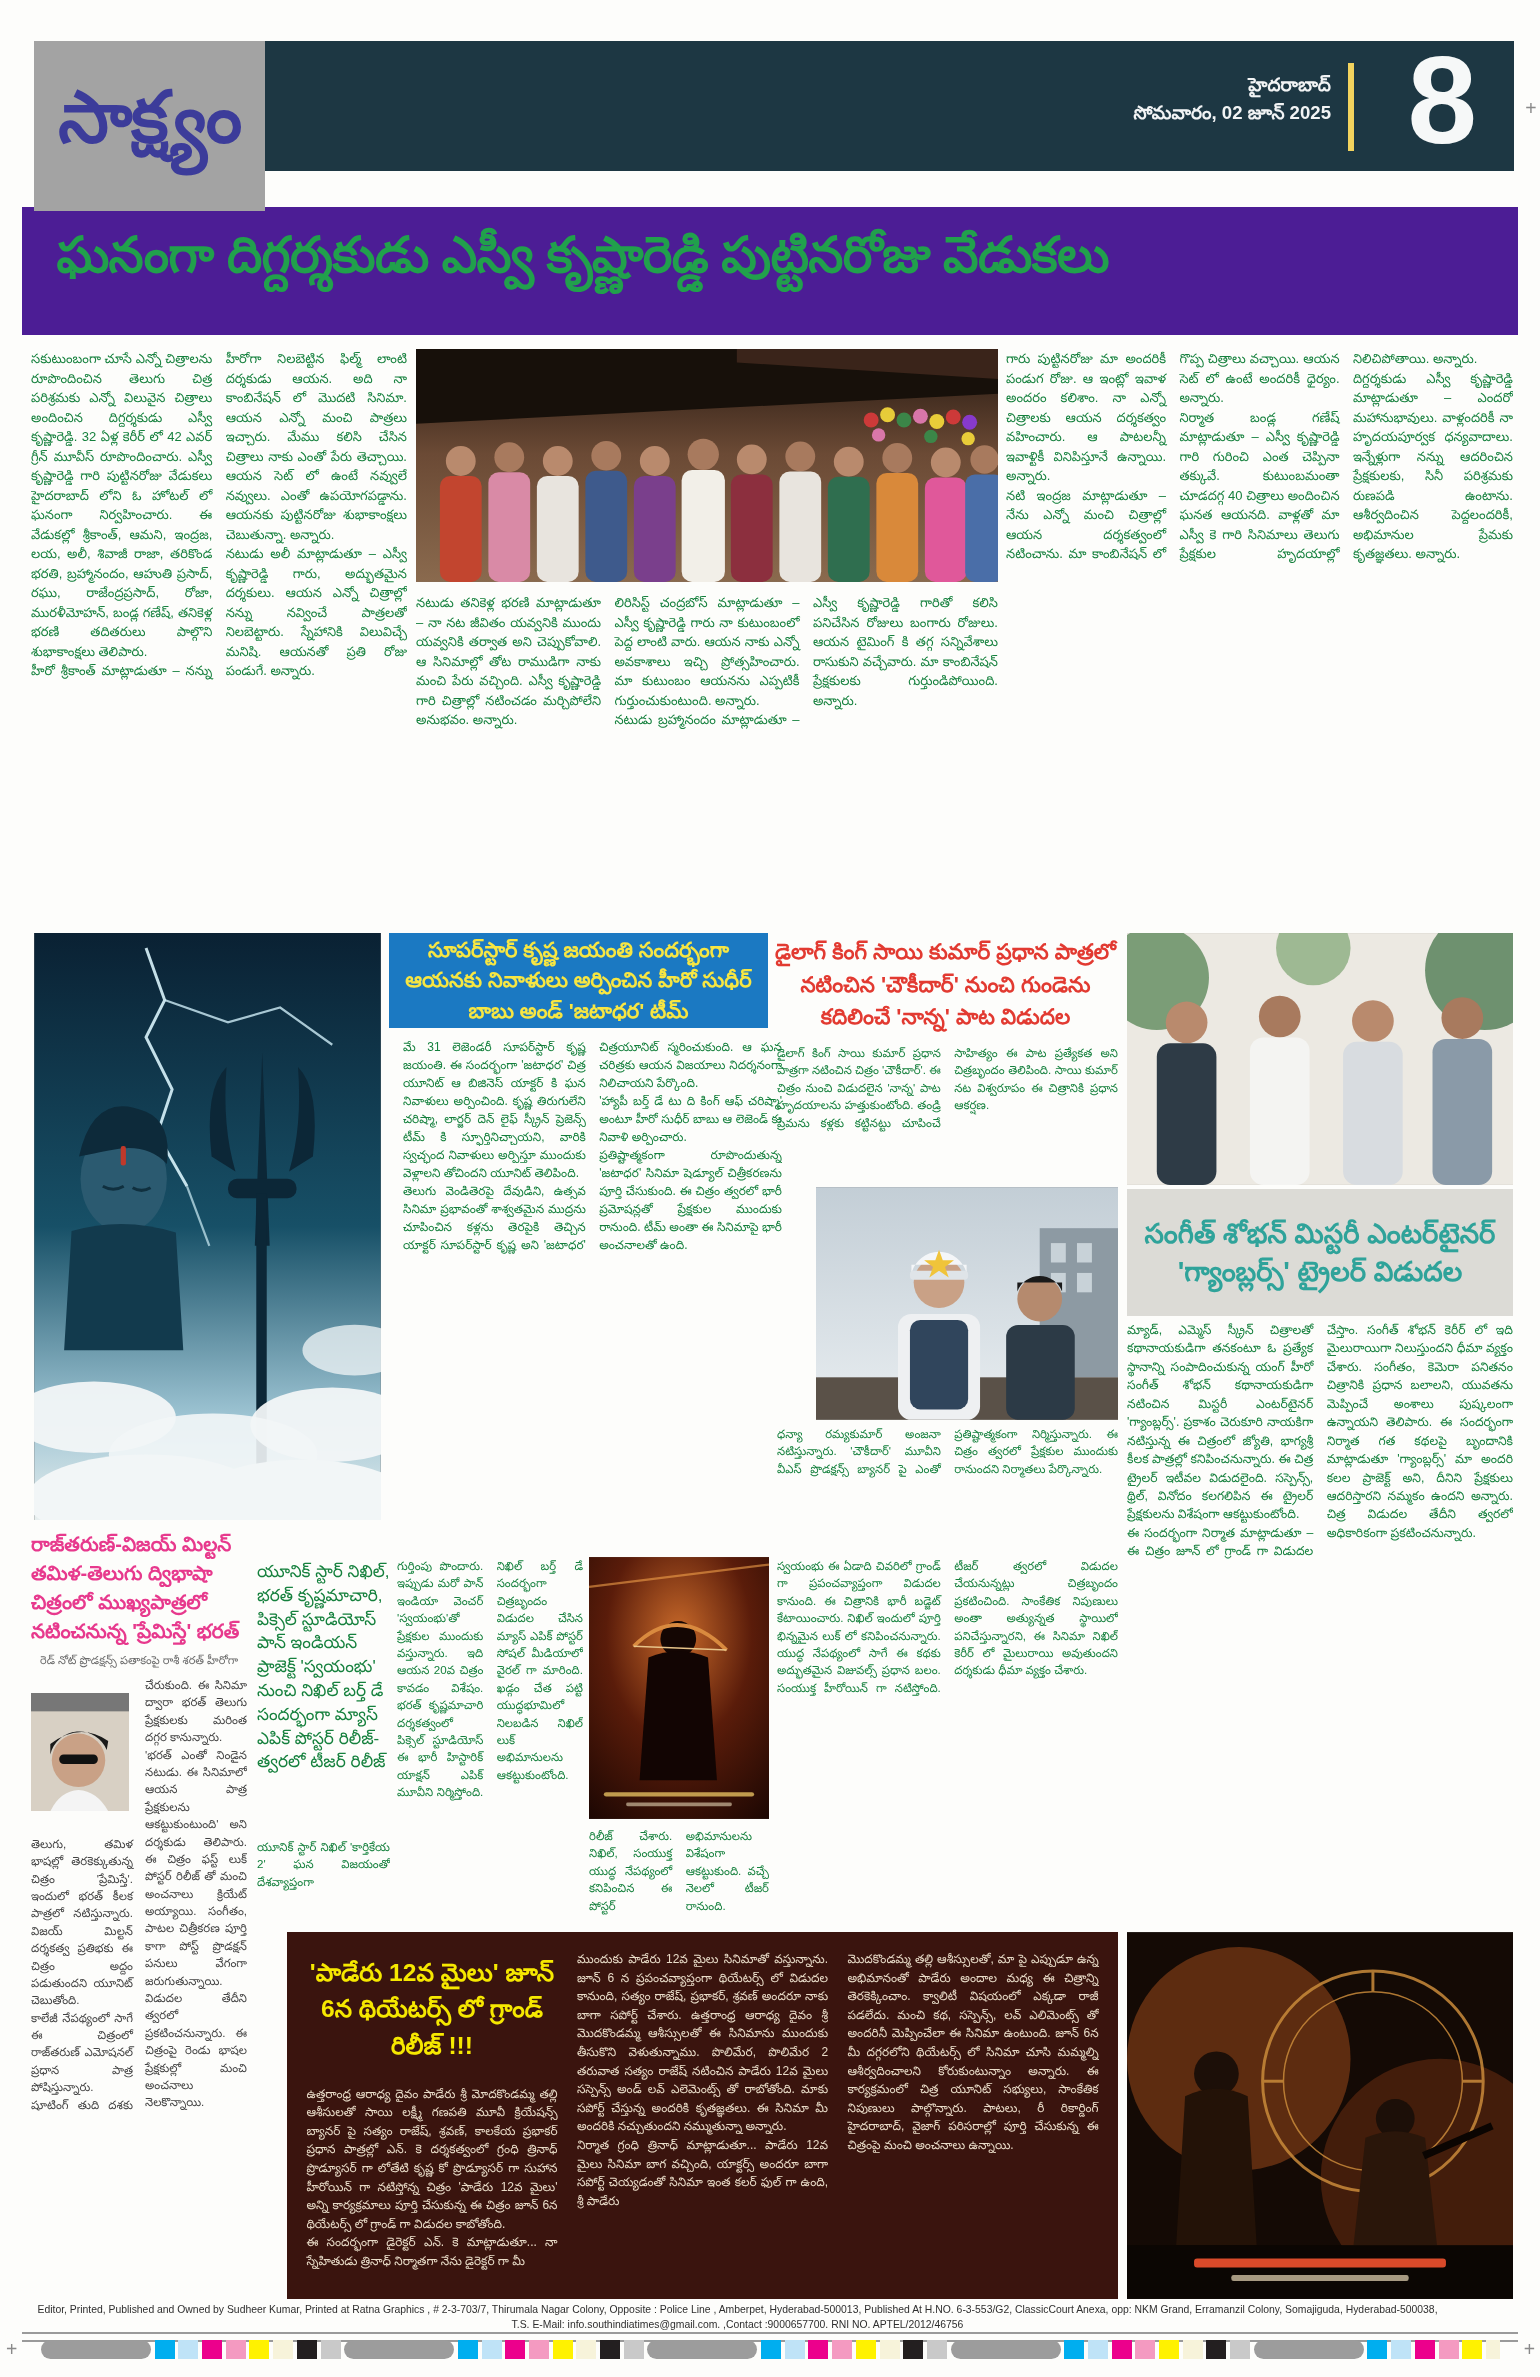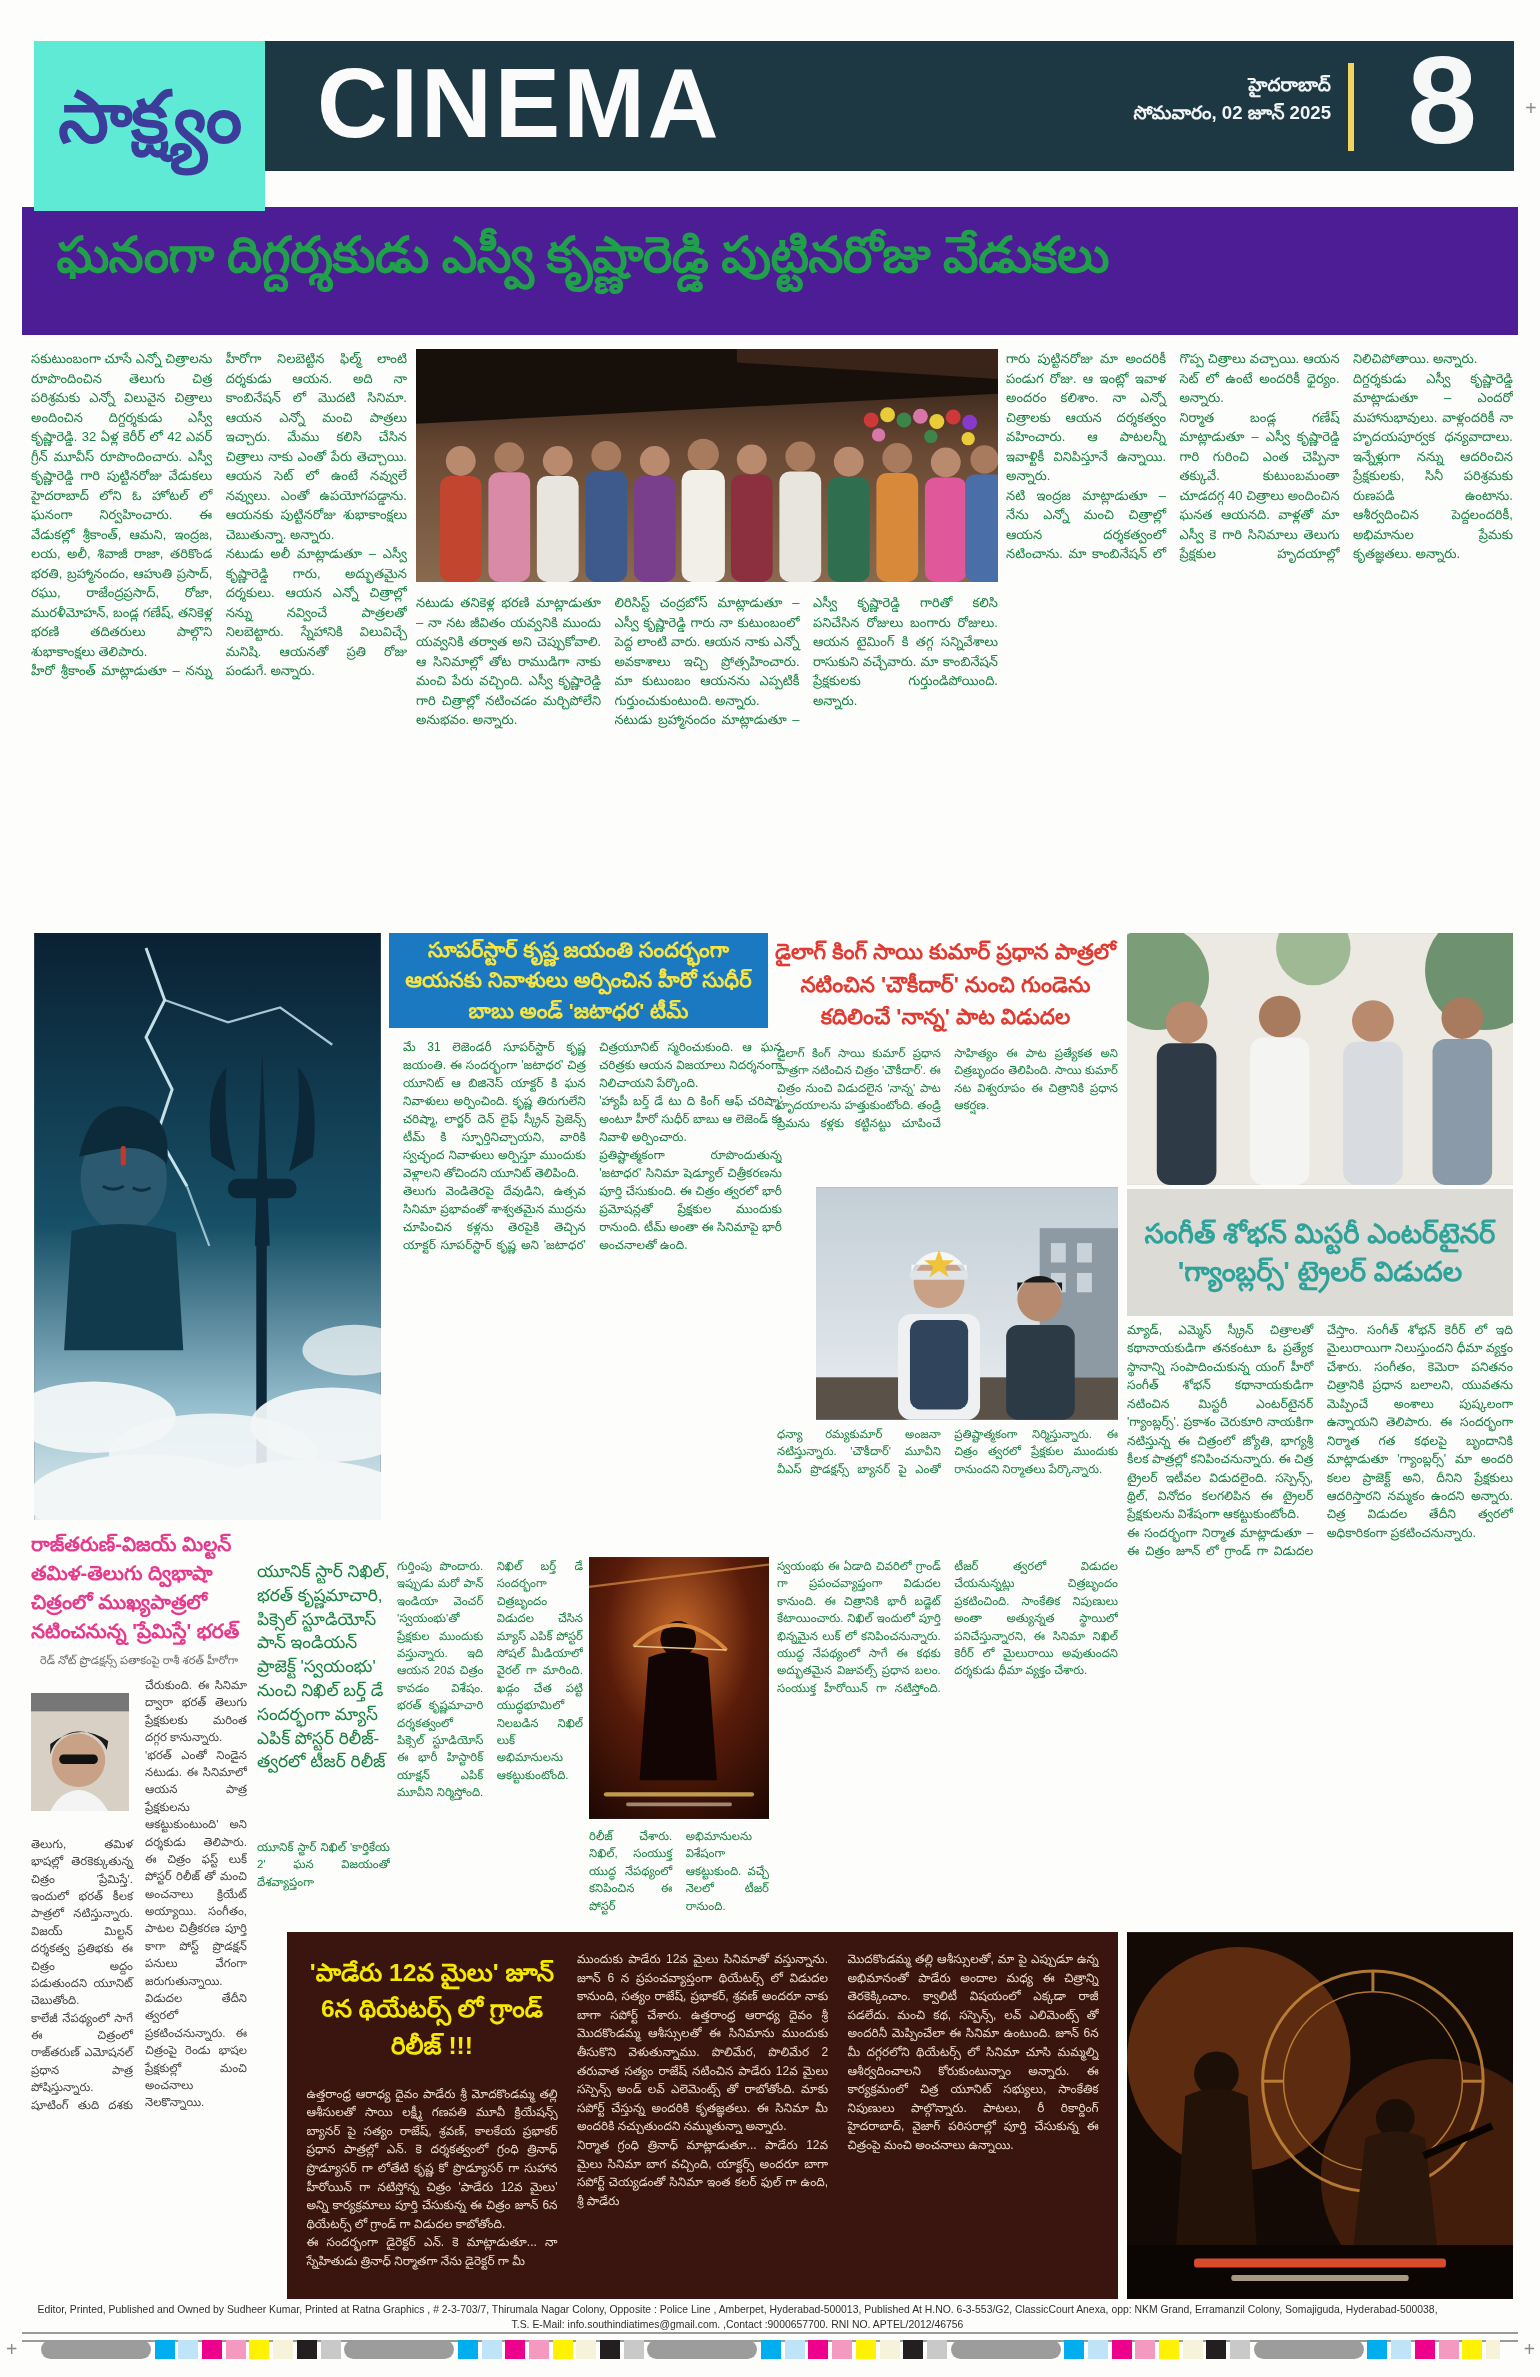--- a/index.html
+++ b/index.html
@@ -1,21 +1,21 @@
 <!DOCTYPE html>
 <html style="font-size:12px"><head>
 <meta charset="utf-8">
 <style>
   html,body{margin:0;padding:0;background:#ffffff;}
   .page{position:relative;width:1541px;height:2377px;background:#fdfdfb;overflow:hidden;
         font-family:"Liberation Sans","DejaVu Sans",sans-serif;color:#3d3d3d;}
   .abs{position:absolute;}
   
   .header-bar{left:265px;top:41px;width:1249px;height:130px;background:#1d3743;}
-  .masthead-box{left:34px;top:41px;width:231px;height:170px;background:#5eead4;z-index:3;
+  .masthead-box{left:34px;top:41px;width:231px;height:170px;background:#a3a3a3;z-index:3;
                 display:flex;align-items:center;justify-content:center;}
   .masthead-box span{font-size:72px;font-weight:bold;color:#3c3c9a;letter-spacing:-1.5px;}
   .section-title{left:52px;top:6px;font-size:98px;font-weight:bold;color:#fbfbfb;letter-spacing:3px;}
   .dateline{right:183px;top:30px;text-align:right;color:#f2f4f5;font-size:18.6px;font-weight:bold;line-height:1.5;}
   .num-divider{right:160px;top:22.4px;width:6px;height:88px;background:#f2d35e;}
   .page-num{right:37px;top:-13.4px;font-size:125px;font-weight:bold;color:#f6f8f8;}
   .corner-plus{color:#8a8a8a;font-size:19.4px;}
   
   .lead-band{left:22.4px;top:207px;width:1496px;height:128px;background:#4c1d95;}
   .lead-band h1{margin:0;padding:19.4px 0 0 34px;font-size:50px;font-weight:bold;color:#21a04c;letter-spacing:-0.7px;white-space:nowrap;}
@@ -50,21 +50,20 @@
   .footer-rule{left:22.4px;width:1496px;height:6px;border-top:2.2px solid #9a9a9a;border-bottom:2.2px solid #9a9a9a;}
   .color-bar{left:41px;top:2339px;width:1459px;height:21px;display:flex;align-items:center;gap:3.7px;overflow:hidden;}
   .color-bar span{display:inline-block;height:19.4px;flex:0 0 auto;}
 </style>
 </head>
 <body>
 
 <div class="page">
 
   <div class="abs header-bar">
-    <div class="abs section-title">CINEMA</div>
     <div class="abs dateline">
       <div>హైదరాబాద్</div>
       <div>సోమవారం, 02 జూన్ 2025</div>
     </div>
     <div class="abs num-divider"></div>
     <div class="abs page-num">8</div>
   </div>
   <div class="abs masthead-box">
     <span>సాక్ష్యం</span>
   </div>

